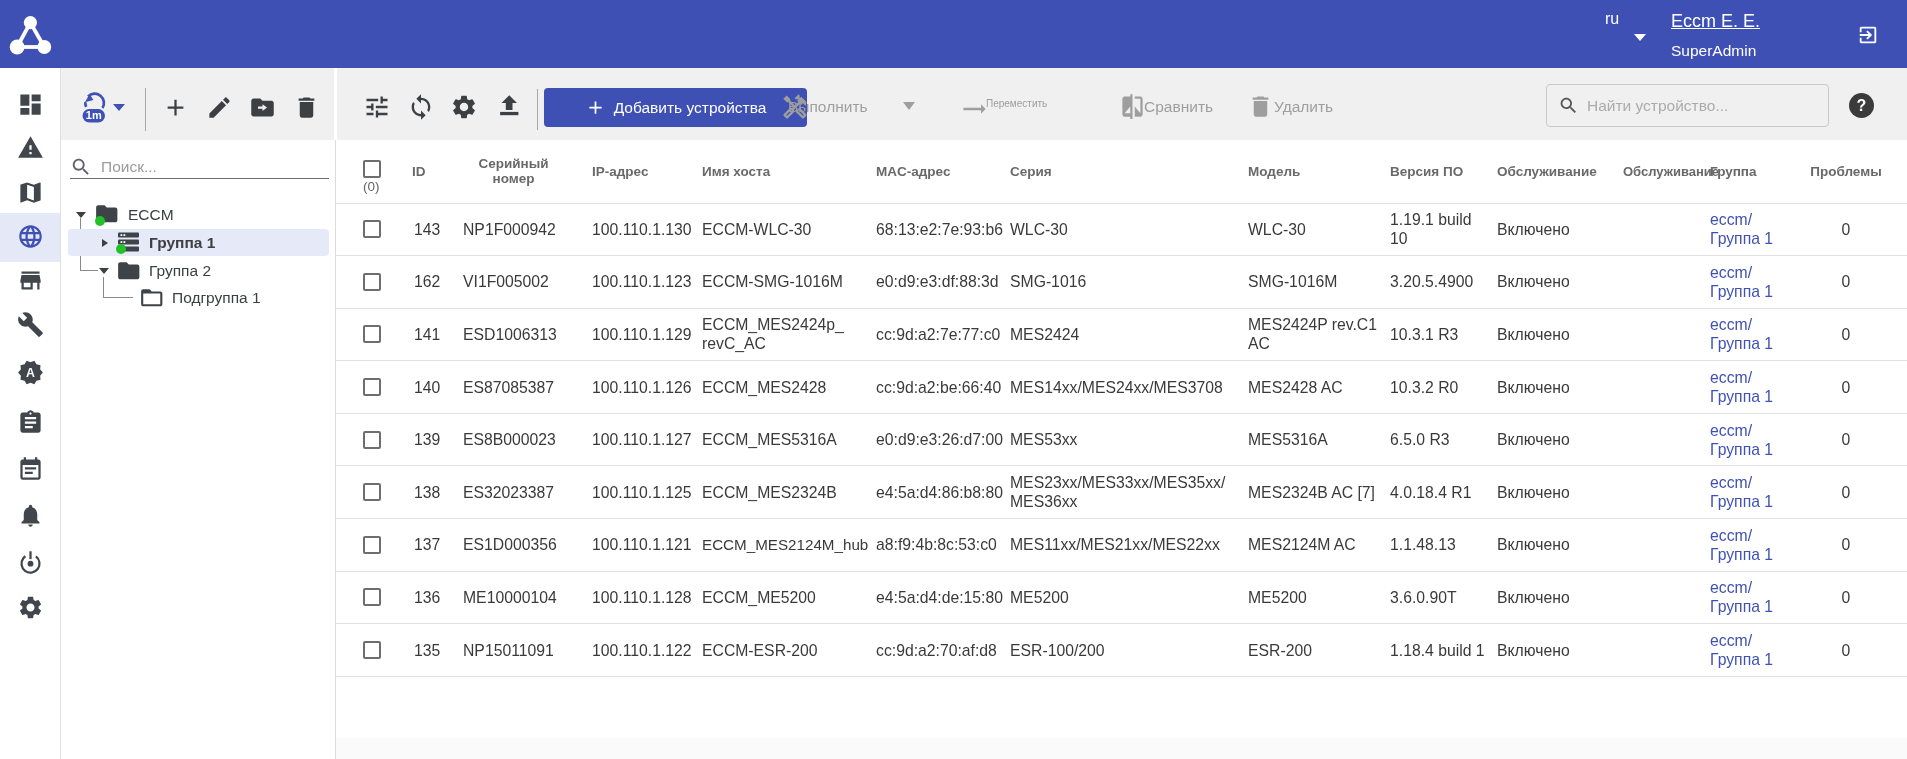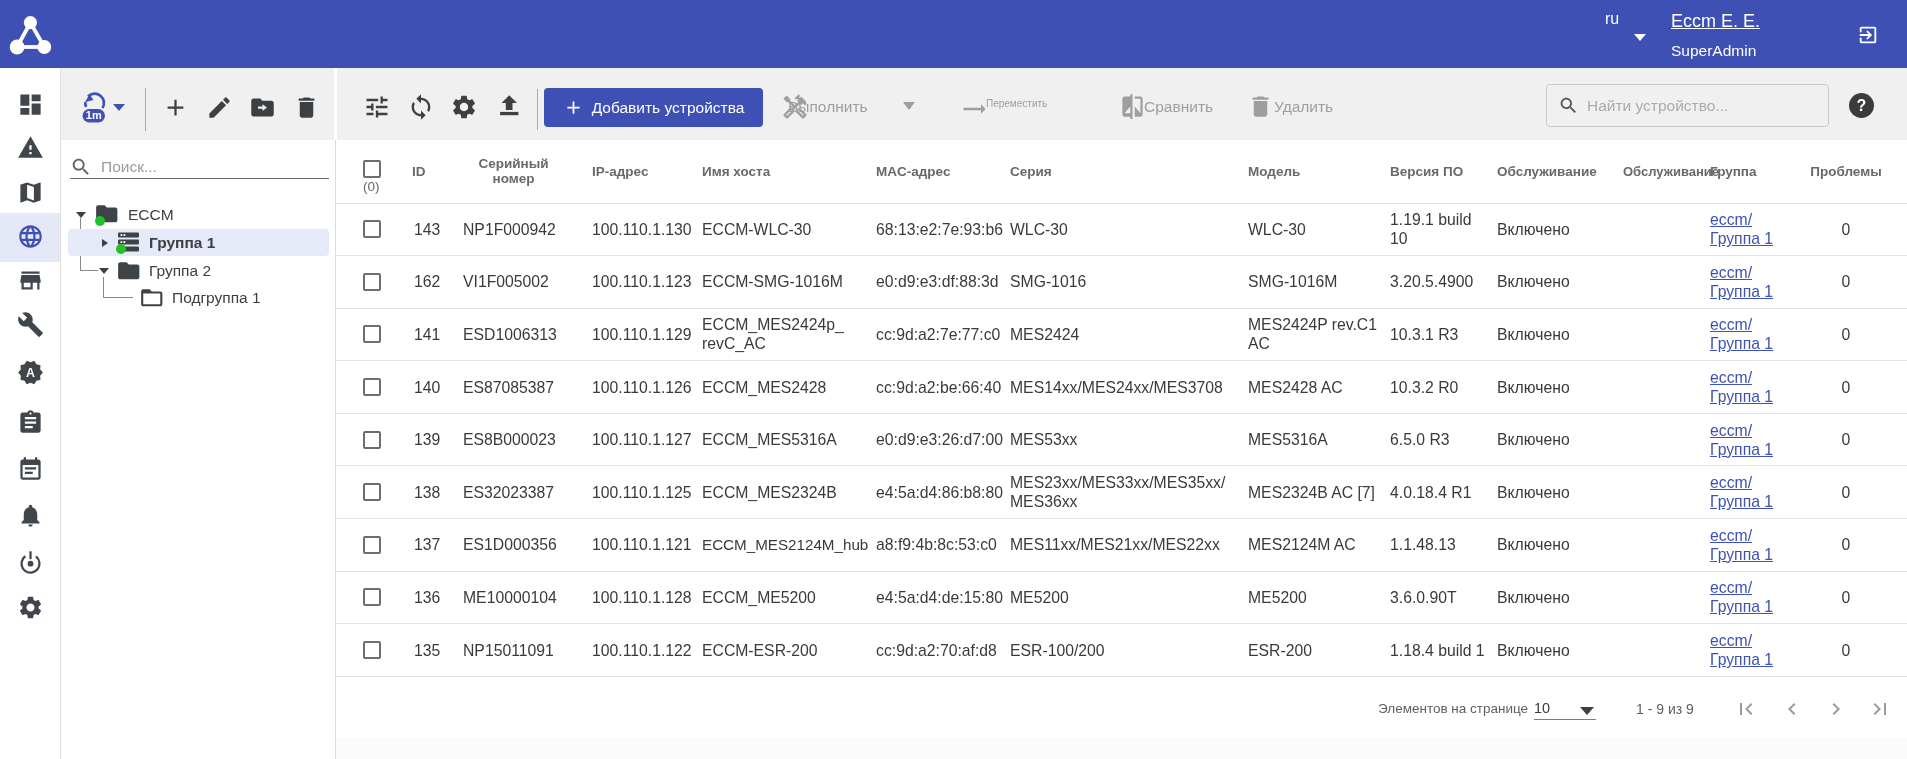--- a/index.html
+++ b/index.html
@@ -24,21 +24,21 @@
 #mtoolbar { position:absolute; left:1px; top:0; width:1570px; height:72px; background:#f0f0f1; }
 #main .bottomstrip { position:absolute; left:0; top:670px; width:1571px; height:21px; background:#fafafa; }
 
 #tbl { position:absolute; left:0; top:72px; border-collapse:collapse; table-layout:fixed; width:1571px; }
 #tbl th { font-size:13.5px; font-weight:700; color:#696969; text-align:left; vertical-align:middle; }
 #tbl thead tr { height:63px; }
 #tbl tbody tr { height:52.6px; }
 #tbl tbody tr:last-child td { border-bottom:1px solid #e2e2e2; }
 #tbl td { font-size:15.75px; color:#3a3a3a; vertical-align:middle; border-top:1px solid #e2e2e2;
   line-height:19px; white-space:nowrap; }
-#tbl a { color:#3f51b5; text-decoration:underline; font-weight:400; }
+#tbl a { color:#3f51b5; font-weight:400; }
 .cb { width:18px; height:18px; border:2px solid #6e6e6e; border-radius:2px; background:#fff; }
 
 #footer { position:absolute; left:0; top:608px; width:1571px; height:62px; font-size:14px; color:#5f5f5f; }
 .ic { position:absolute; }
 .tx { position:absolute; white-space:nowrap; }
 </style>
 </head>
 <body>
 <div id="topbar">
   <svg class="ic" style="left:9px;top:15px" width="44" height="40" viewBox="0 0 44 40">
@@ -187,21 +187,21 @@
       <path d="M12 4V1L8 5l4 4V6c3.31 0 6 2.69 6 6 0 1.01-.25 1.97-.7 2.8l1.46 1.46C19.54 15.03 20 13.57 20 12c0-4.42-3.58-8-8-8zm0 14c-3.31 0-6-2.69-6-6 0-1.01.25-1.97.7-2.8L5.24 7.74C4.46 8.97 4 10.43 4 12c0 4.42 3.58 8 8 8v3l4-4-4-4v3z"></path>
     </svg>
 <svg class="ic" style="left:114.4px;top:25px" width="28" height="28" viewBox="0 0 24 24" fill="#3c4043">
       <path d="M19.14 12.94c.04-.3.06-.61.06-.94 0-.32-.02-.64-.07-.94l2.03-1.58c.18-.14.23-.41.12-.61l-1.92-3.32c-.12-.22-.37-.29-.59-.22l-2.39.96c-.5-.38-1.03-.7-1.62-.94l-.36-2.54c-.04-.24-.24-.41-.48-.41h-3.84c-.24 0-.43.17-.47.41l-.36 2.54c-.59.24-1.13.57-1.62.94l-2.39-.96c-.22-.08-.47 0-.59.22L2.74 8.87c-.12.21-.08.47.12.61l2.03 1.58c-.05.3-.09.63-.09.94s.02.64.07.94l-2.03 1.58c-.18.14-.23.41-.12.61l1.92 3.32c.12.22.37.29.59.22l2.39-.96c.5.38 1.03.7 1.62.94l.36 2.54c.05.24.24.41.48.41h3.84c.24 0 .44-.17.47-.41l.36-2.54c.59-.24 1.13-.56 1.62-.94l2.39.96c.22.08.47 0 .59-.22l1.92-3.32c.12-.22.07-.47-.12-.61l-2.01-1.58zM12 15.6c-1.98 0-3.6-1.62-3.6-3.6s1.62-3.6 3.6-3.6 3.6 1.62 3.6 3.6-1.62 3.6-3.6 3.6z"></path>
     </svg>
 <svg class="ic" style="left:161px;top:24px" width="24" height="24" viewBox="0 0 24 24" fill="#3c4043">
       <path d="M3.1 19.9h18.3v3.3H3.1z"></path>
       <polygon points="12.25,3.3 20,11.1 15.5,11.1 15.5,18 8.8,18 8.8,11.1 4.5,11.1"></polygon>
     </svg>
 <div class="ic" style="left:201px;top:21px;width:1px;height:41px;background:#a8a8a8"></div>
-<div class="ic" style="left:208px;top:20px;width:219px;height:39px;background:#3e50b4;border-radius:4px;color:#fff;font-size:15.5px;line-height:39px;text-align:center">
+<div class="ic" style="left:208px;top:20px;width:263px;height:39px;background:#3e50b4;border-radius:4px;color:#fff;font-size:15.5px;line-height:39px;text-align:center">
   <svg style="vertical-align:-5px;margin-right:8px" width="21" height="21" viewBox="0 0 24 24" fill="#fff">
         <path d="M19 13h-6v6h-2v-6H5v-2h6V5h2v6h6v2z"></path>
       </svg>Добавить устройства</div>
 <svg class="ic" style="left:445.4px;top:24.7px" width="28" height="28" viewBox="0 0 24 24" fill="#9e9e9e">
       <path d="M21.67 18.17l-5.3-5.3h-.99l-2.54 2.54v.99l5.3 5.3c.39.39 1.02.39 1.41 0l2.12-2.12c.39-.38.39-1.02 0-1.41zm-2.83 1.42l-4.24-4.24.71-.71 4.24 4.24-.71.71z"></path>
       <path d="M17.34 10.19l1.41-1.41 2.12 2.12c1.17-1.17 1.17-3.07 0-4.24l-3.54-3.54-1.41 1.41V1.71l-.7-.71-3.54 3.54.71.71h2.83l-1.41 1.41 1.06 1.06-2.89 2.89-4.13-4.13V5.06L4.83 2.04 2 4.87 5.03 7.9h1.41l4.13 4.13-.85.85H7.6l-5.3 5.3c-.39.39-.39 1.02 0 1.41l2.12 2.12c.39.39 1.02.39 1.41 0l5.3-5.3v-2.12l5.15-5.15 1.06 1.05zm-7.98 5.15l-4.24 4.24-.71-.71 4.24-4.24.71.71z"></path>
     </svg>
 <div class="tx" style="left:452px;top:30px;font-size:15.5px;color:#9e9e9e">Выполнить</div>
 <div class="ic" style="left:567px;top:34px;border-left:6.5px solid transparent;border-right:6.5px solid transparent;border-top:8px solid #9e9e9e"></div>
 <svg class="ic" style="left:624px;top:27px" width="28" height="28" viewBox="0 0 24 24" fill="#9e9e9e">
@@ -407,32 +407,13 @@
 <td style="padding-left:5px">ESR-100/200</td>
 <td style="padding-left:5px">ESR-200</td>
 <td style="padding-left:5px">1.18.4 build 1</td>
 <td style="padding-left:5px">Включено</td>
 <td></td>
 <td style="padding-left:5px"><a>eccm/<br>Группа 1</a></td>
 <td style="text-align:center;padding-right:25px">0</td>
         </tr>
 </tbody>
 </table>
-<div id="footer">
-  <div class="tx" style="left:1042px;top:25px;font-size:13.5px">Элементов на странице</div>
-  <div class="tx" style="left:1198px;top:24px;font-size:14.5px;color:#3c3c3c">10</div>
-  <div class="ic" style="left:1244px;top:31px;border-left:7px solid transparent;border-right:7px solid transparent;border-top:8px solid #3f3f3f"></div>
-  <div class="ic" style="left:1198px;top:43px;width:62px;height:1px;background:#7d7d7d"></div>
-  <div class="tx" style="left:1300px;top:25px">1 - 9 из 9</div>
-  <svg class="ic" style="left:1398px;top:21px" width="24" height="24" viewBox="0 0 24 24" fill="#9b9b9b">
-        <path d="M18.41 16.59L13.82 12l4.59-4.59L17 6l-6 6 6 6zM6 6h2v12H6z"></path>
-      </svg>
-  <svg class="ic" style="left:1444px;top:21px" width="24" height="24" viewBox="0 0 24 24" fill="#9b9b9b">
-        <path d="M15.41 7.41L14 6l-6 6 6 6 1.41-1.41L10.83 12z"></path>
-      </svg>
-  <svg class="ic" style="left:1488px;top:21px" width="24" height="24" viewBox="0 0 24 24" fill="#9b9b9b">
-        <path d="M10 6L8.59 7.41 13.17 12l-4.58 4.59L10 18l6-6z"></path>
-      </svg>
-  <svg class="ic" style="left:1532px;top:21px" width="24" height="24" viewBox="0 0 24 24" fill="#9b9b9b">
-        <path d="M5.59 7.41L10.18 12l-4.59 4.59L7 18l6-6-6-6zM16 6h2v12h-2z"></path>
-      </svg>
 </div>
-</div>
 
 </body></html>

